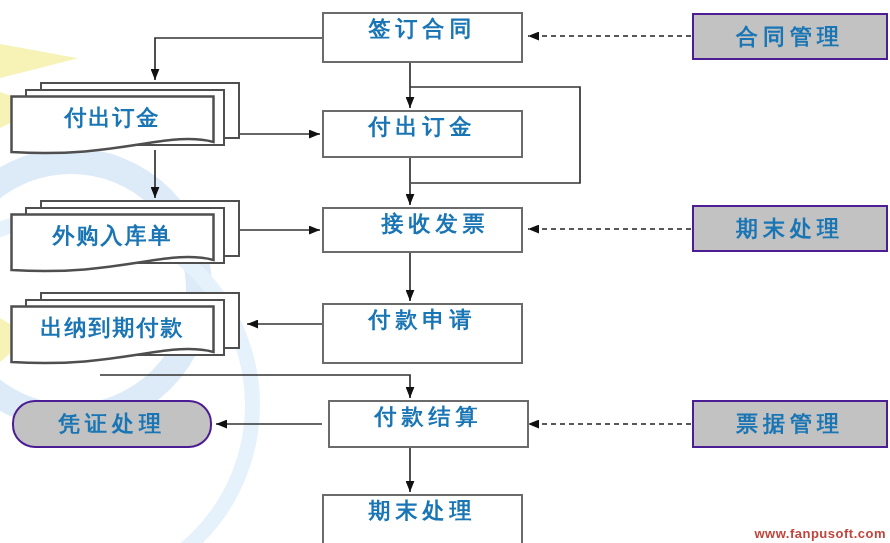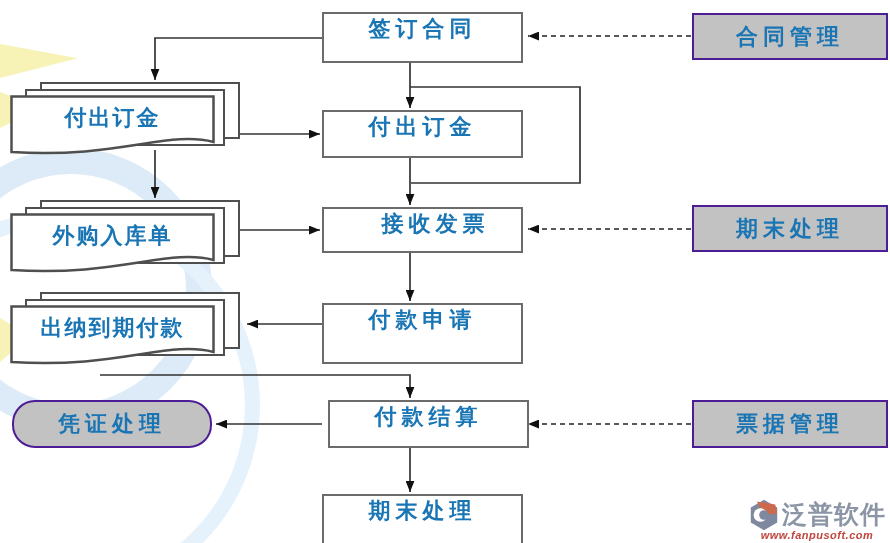--- a/index.html
+++ b/index.html
@@ -39,22 +39,22 @@
   .stack-label{position:absolute;left:0;top:13px;width:205px;height:46px;z-index:5;
         display:flex;align-items:center;justify-content:center;
         color:var(--box-text-blue);font-weight:bold;font-size:22px;letter-spacing:2px;
         font-family:"Liberation Serif","Liberation Sans",serif;}
 
   
   #logo{position:absolute;right:4px;bottom:2px;z-index:3;display:flex;flex-direction:column;align-items:center;}
   #logo .row{display:flex;align-items:center;gap:2px;}
   #logo .brand{color:var(--logo-gray);font-size:25px;font-weight:bold;letter-spacing:1px;
         font-family:"Liberation Serif",serif;}
-  #logo .site{color:var(--logo-red);font-size:11px;font-weight:bold;letter-spacing:.5px;margin-top:-2px;
-        font-family:"Liberation Sans",sans-serif;font-style:italic;}
+  #logo .site{color:var(--logo-red);font-size:13px;font-weight:bold;letter-spacing:.5px;margin-top:-2px;
+        font-family:"Liberation Sans",sans-serif;}
 </style>
 </head>
 <body>
 
 <div id="stage">
 
   <div class="wm wm-tri" style="left:0;top:44px;width:78px;height:34px;"></div>
   <div class="wm wm-tri" style="left:0;top:92px;width:42px;height:36px;"></div>
   <div class="wm wm-tri" style="left:0;top:318px;width:30px;height:44px;"></div>
   <div class="wm wm-ring" style="left:-70px;top:148px;width:230px;height:230px;"></div>
@@ -140,25 +140,16 @@
   <div class="stack" style="left:10px;top:200px;">
     <div class="sheet-back" style="left:30px;top:0;width:200px;height:57px;"></div>
     <div class="sheet-back" style="left:15px;top:7px;width:200px;height:57px;"></div>
     <svg class="sheet-front" width="205" height="64" viewBox="0 0 205 64">
       <path d="M1.5 1.5 H203.5 V47 C158 35, 108 64, 1.5 57 Z" fill="#ffffff" stroke="#4f4f4f" stroke-width="2.5"></path>
     </svg>
     <div class="stack-label">外购入库单</div>
   </div>
 
   <div id="logo">
-    <div class="row">
-      <svg width="32" height="32" viewBox="0 0 40 40">
-        <polygon points="20,1 36.5,10.5 36.5,29.5 20,39 3.5,29.5 3.5,10.5" fill="#7e89a0"></polygon>
-        <path d="M20,20 L11,3 L34,7 L36.5,18 Z" fill="#cd6a4e"></path>
-        <circle cx="15.5" cy="20" r="8.5" fill="#ffffff"></circle>
-        <circle cx="20" cy="20" r="6" fill="#7e89a0"></circle>
-      </svg>
-      <span class="brand">泛普软件</span>
-    </div>
     <span class="site">www.fanpusoft.com</span>
   </div>
 
 </div>
 
 </body></html>

